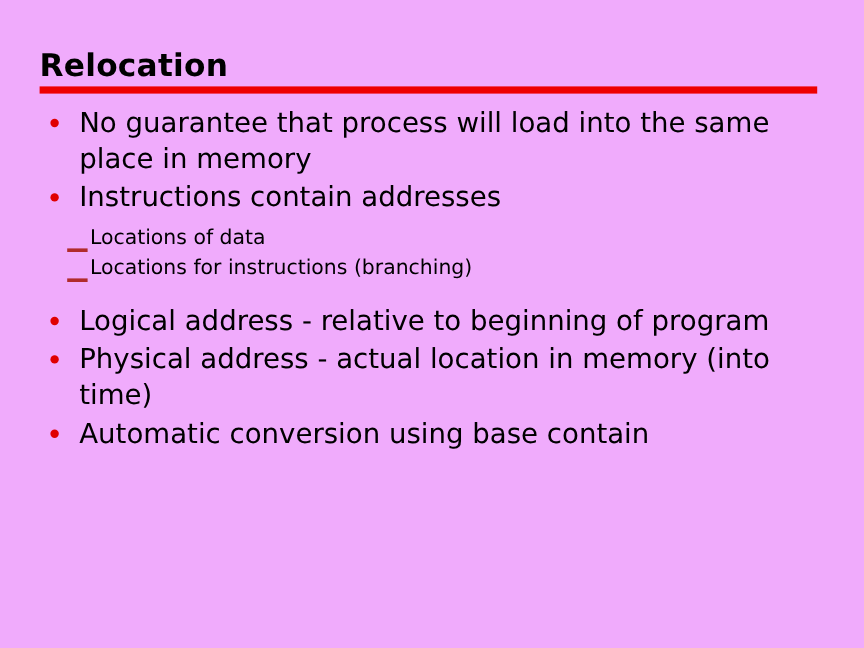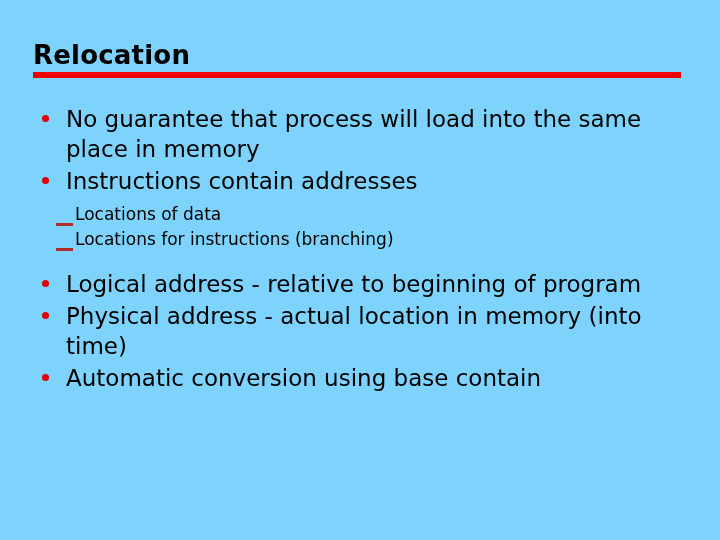--- a/index.html
+++ b/index.html
@@ -11,21 +11,21 @@
     height: 540px;
     background: #ffffff;
     font-family: "DejaVu Sans", sans-serif;
     overflow: hidden;
   }
 
   .slide {
     position: relative;
     width: 720px;
     height: 540px;
-    background: #7dd3fc;
+    background: #f0abfc;
     box-sizing: border-box;
   }
 
   
   .title-block {
     position: absolute;
     left: 33px;
     top: 40px;
     width: 650px;
   }
@@ -45,21 +45,21 @@
     top: 72px;
     width: 648px;
     height: 6px;
     background: #ee0000;
   }
 
   
   .body-block {
     position: absolute;
     left: 33px;
-    top: 104px;
+    top: 88px;
     width: 655px;
   }
 
   .bullet-row {
     display: flex;
     align-items: flex-start;
     margin: 0 0 2px 0;
   }
   .bullet-row.gap-before {
     margin-top: 18px;

